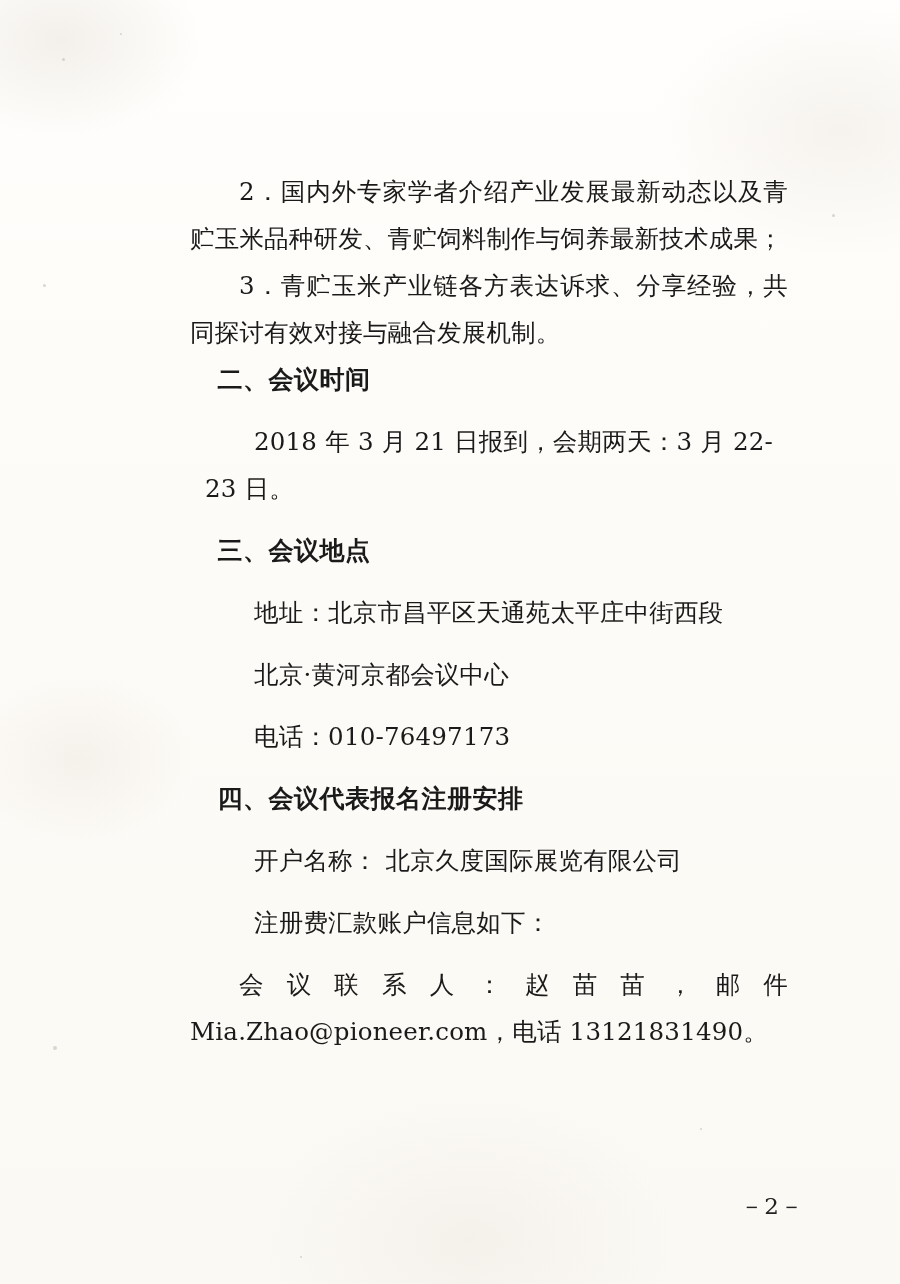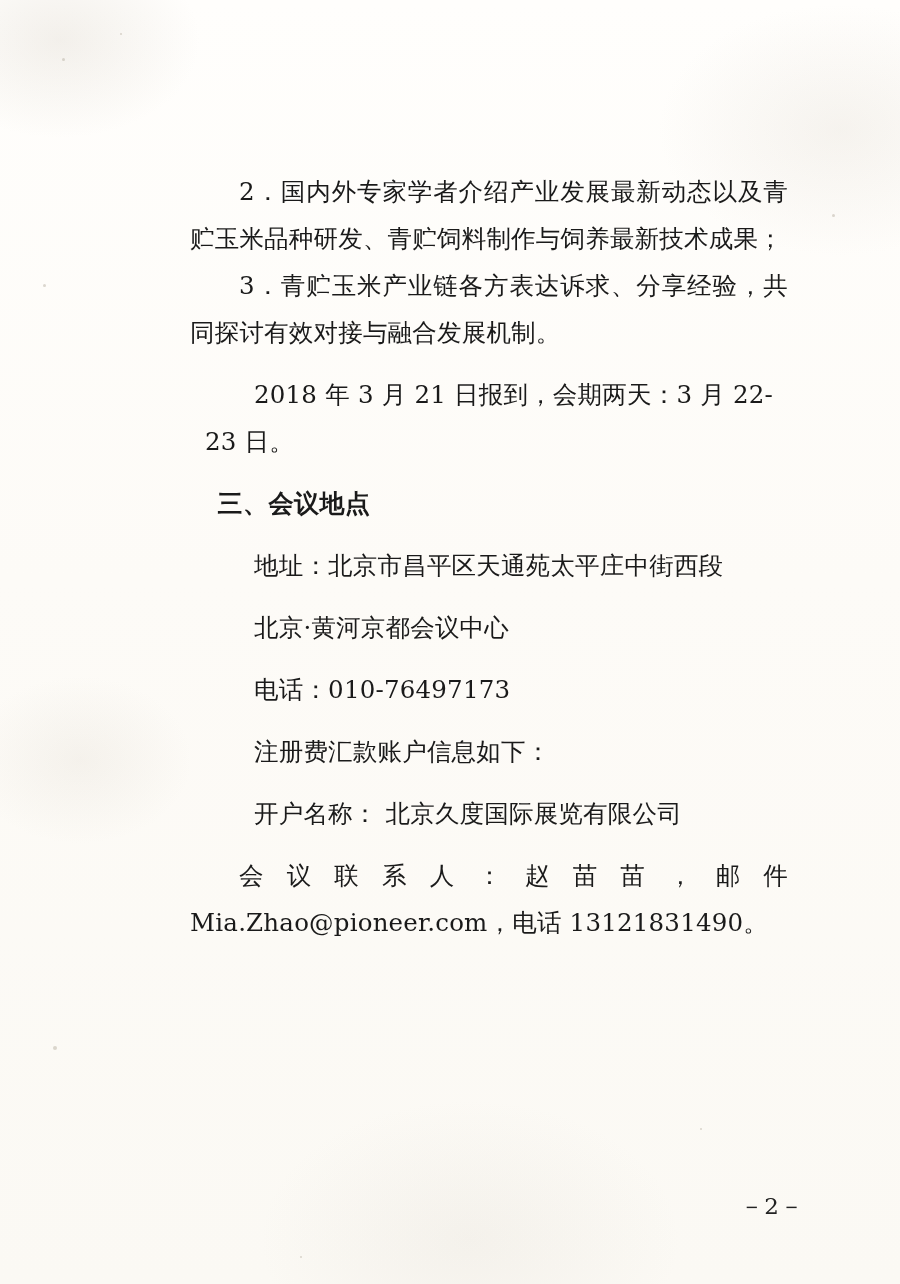--- a/index.html
+++ b/index.html
@@ -85,27 +85,29 @@
 <div class="speck" style="left:53px;top:1046px;width:4px;height:4px;"></div>
 <div class="speck" style="left:300px;top:1256px;width:2px;height:2px;"></div>
 <div class="speck" style="left:700px;top:1128px;width:2px;height:2px;"></div>
 
 <div class="page">
   <div class="body-text">
 
     <p class="para">2．国内外专家学者介绍产业发展最新动态以及青贮玉米品种研发、青贮饲料制作与饲养最新技术成果；</p>
     <p class="para">3．青贮玉米产业链各方表达诉求、分享经验，共同探讨有效对接与融合发展机制。</p>
 
+    <h2 class="section">二、会议时间</h2>
     <p class="line">2018 年 3 月 21 日报到，会期两天：3 月 22-23 日。</p>
 
     <h2 class="section">三、会议地点</h2>
     <p class="line">地址：北京市昌平区天通苑太平庄中街西段</p>
     <p class="line">北京·黄河京都会议中心</p>
     <p class="line">电话：010-76497173</p>
 
+    <h2 class="section">四、会议代表报名注册安排</h2>
+    <p class="line">开户名称： 北京久度国际展览有限公司</p>
     <p class="line">注册费汇款账户信息如下：</p>
-    <p class="line">开户名称： 北京久度国际展览有限公司</p>
     <p class="para">会议联系人：赵苗苗，邮件 Mia.Zhao@pioneer.com，电话 13121831490。</p>
 
   </div>
 </div>
 
 <div class="footer">－2－</div>
 
 </body></html>

